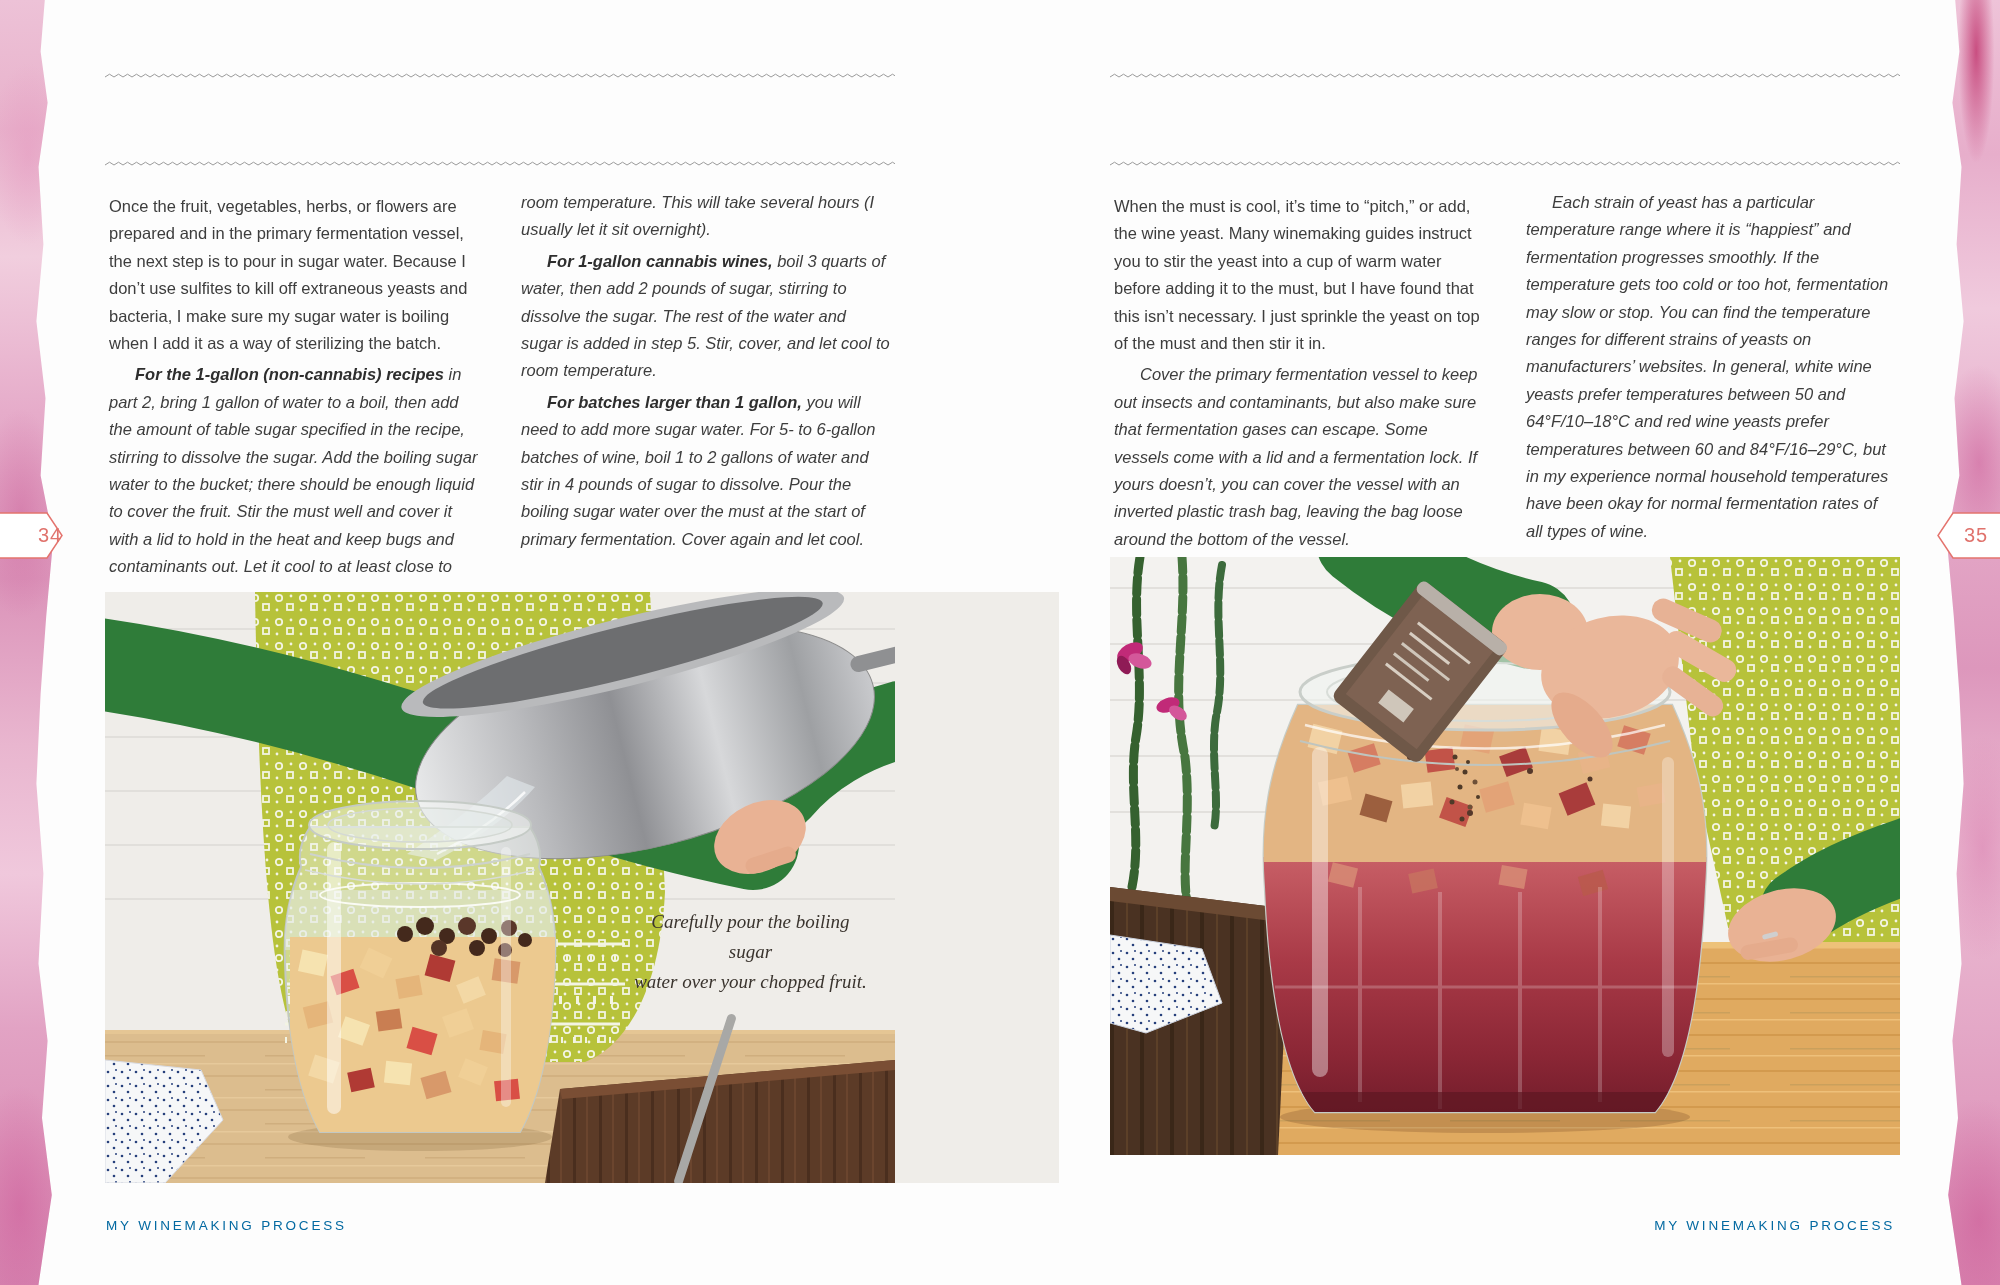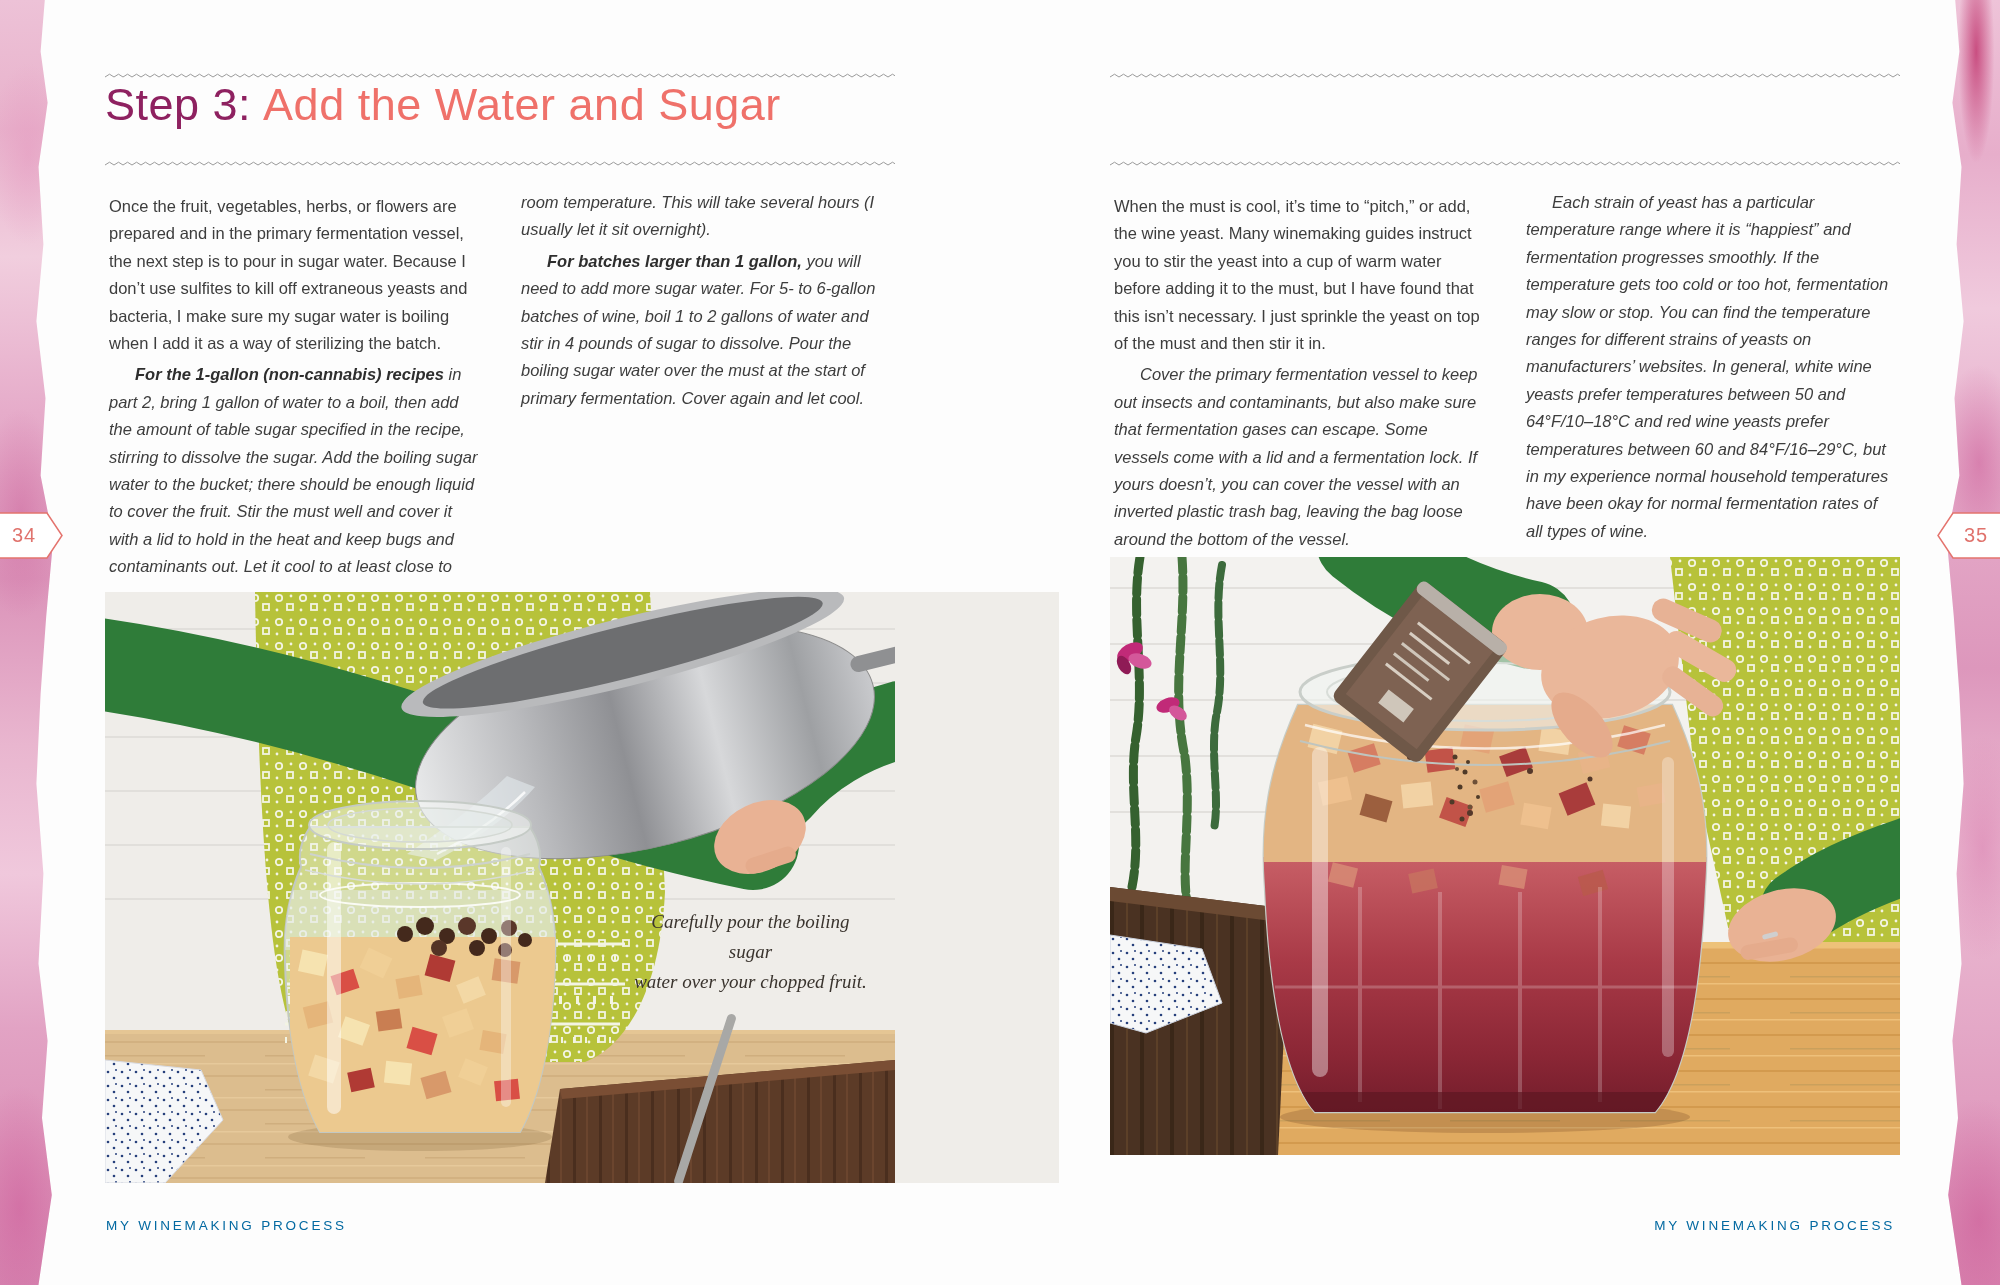--- a/index.html
+++ b/index.html
@@ -64,42 +64,42 @@
     color:#0369a1;white-space:nowrap;}
   .page-left  .footer{left:1px;}
   .page-right .footer{right:5px;text-align:right;}
 
   
   .tab{position:absolute;top:512px;width:64px;height:47px;}
   .tab-left{left:0;} .tab-right{right:0;}
   .tab svg{position:absolute;left:0;top:0;}
   .tab .num{position:absolute;top:0;width:48px;height:47px;line-height:47px;
     text-align:center;font-size:20px;color:#e0736d;letter-spacing:1px;}
-  .tab-left .num{left:0;} .tab-right .num{right:0;}
+  .tab-left .num{left:0;padding-left:26px;} .tab-right .num{right:0;}
 </style>
 </head>
 <body>
 
 <div class="canvas">
 
   <div class="wc wc-left"></div>
   <div class="wc wc-right"></div>
 
   <div class="page page-left">
     <svg class="wavy wavy-top" viewBox="0 0 790 7">
         <path fill="none" stroke="#9b9b9b" stroke-width="1" d="M0 5 l4.5 -2.8 l4.5 2.8 l4.5 -2.8 l4.5 2.8 l4.5 -2.8 l4.5 2.8 l4.5 -2.8 l4.5 2.8 l4.5 -2.8 l4.5 2.8 l4.5 -2.8 l4.5 2.8 l4.5 -2.8 l4.5 2.8 l4.5 -2.8 l4.5 2.8 l4.5 -2.8 l4.5 2.8 l4.5 -2.8 l4.5 2.8 l4.5 -2.8 l4.5 2.8 l4.5 -2.8 l4.5 2.8 l4.5 -2.8 l4.5 2.8 l4.5 -2.8 l4.5 2.8 l4.5 -2.8 l4.5 2.8 l4.5 -2.8 l4.5 2.8 l4.5 -2.8 l4.5 2.8 l4.5 -2.8 l4.5 2.8 l4.5 -2.8 l4.5 2.8 l4.5 -2.8 l4.5 2.8 l4.5 -2.8 l4.5 2.8 l4.5 -2.8 l4.5 2.8 l4.5 -2.8 l4.5 2.8 l4.5 -2.8 l4.5 2.8 l4.5 -2.8 l4.5 2.8 l4.5 -2.8 l4.5 2.8 l4.5 -2.8 l4.5 2.8 l4.5 -2.8 l4.5 2.8 l4.5 -2.8 l4.5 2.8 l4.5 -2.8 l4.5 2.8 l4.5 -2.8 l4.5 2.8 l4.5 -2.8 l4.5 2.8 l4.5 -2.8 l4.5 2.8 l4.5 -2.8 l4.5 2.8 l4.5 -2.8 l4.5 2.8 l4.5 -2.8 l4.5 2.8 l4.5 -2.8 l4.5 2.8 l4.5 -2.8 l4.5 2.8 l4.5 -2.8 l4.5 2.8 l4.5 -2.8 l4.5 2.8 l4.5 -2.8 l4.5 2.8 l4.5 -2.8 l4.5 2.8 l4.5 -2.8 l4.5 2.8 l4.5 -2.8 l4.5 2.8 l4.5 -2.8 l4.5 2.8 l4.5 -2.8 l4.5 2.8 l4.5 -2.8 l4.5 2.8 l4.5 -2.8 l4.5 2.8 l4.5 -2.8 l4.5 2.8 l4.5 -2.8 l4.5 2.8 l4.5 -2.8 l4.5 2.8 l4.5 -2.8 l4.5 2.8 l4.5 -2.8 l4.5 2.8 l4.5 -2.8 l4.5 2.8 l4.5 -2.8 l4.5 2.8 l4.5 -2.8 l4.5 2.8 l4.5 -2.8 l4.5 2.8 l4.5 -2.8 l4.5 2.8 l4.5 -2.8 l4.5 2.8 l4.5 -2.8 l4.5 2.8 l4.5 -2.8 l4.5 2.8 l4.5 -2.8 l4.5 2.8 l4.5 -2.8 l4.5 2.8 l4.5 -2.8 l4.5 2.8 l4.5 -2.8 l4.5 2.8 l4.5 -2.8 l4.5 2.8 l4.5 -2.8 l4.5 2.8 l4.5 -2.8 l4.5 2.8 l4.5 -2.8 l4.5 2.8 l4.5 -2.8 l4.5 2.8 l4.5 -2.8 l4.5 2.8 l4.5 -2.8 l4.5 2.8 l4.5 -2.8 l4.5 2.8 l4.5 -2.8 l4.5 2.8 l4.5 -2.8 l4.5 2.8 l4.5 -2.8 l4.5 2.8 l4.5 -2.8 l4.5 2.8 l4.5 -2.8 l4.5 2.8 l4.5 -2.8 l4.5 2.8 l4.5 -2.8 l4.5 2.8 l4.5 -2.8 l4.5 2.8 l4.5 -2.8 l4.5 2.8 l4.5 -2.8 l4.5 2.8 l4.5 -2.8 l4.5 2.8 l4.5 -2.8 l4.5 2.8 l4.5 -2.8 l4.5 2.8 l4.5 -2.8 l4.5 2.8 l4.5 -2.8 l4.5 2.8"></path>
       </svg>
-    <h1 class="heading"><span class="step">Step 3:</span><span class="htitle">Add the Water and Sugar</span></h1>
     <svg class="wavy wavy-bottom" viewBox="0 0 790 7">
         <path fill="none" stroke="#9b9b9b" stroke-width="1" d="M0 5 l4.5 -2.8 l4.5 2.8 l4.5 -2.8 l4.5 2.8 l4.5 -2.8 l4.5 2.8 l4.5 -2.8 l4.5 2.8 l4.5 -2.8 l4.5 2.8 l4.5 -2.8 l4.5 2.8 l4.5 -2.8 l4.5 2.8 l4.5 -2.8 l4.5 2.8 l4.5 -2.8 l4.5 2.8 l4.5 -2.8 l4.5 2.8 l4.5 -2.8 l4.5 2.8 l4.5 -2.8 l4.5 2.8 l4.5 -2.8 l4.5 2.8 l4.5 -2.8 l4.5 2.8 l4.5 -2.8 l4.5 2.8 l4.5 -2.8 l4.5 2.8 l4.5 -2.8 l4.5 2.8 l4.5 -2.8 l4.5 2.8 l4.5 -2.8 l4.5 2.8 l4.5 -2.8 l4.5 2.8 l4.5 -2.8 l4.5 2.8 l4.5 -2.8 l4.5 2.8 l4.5 -2.8 l4.5 2.8 l4.5 -2.8 l4.5 2.8 l4.5 -2.8 l4.5 2.8 l4.5 -2.8 l4.5 2.8 l4.5 -2.8 l4.5 2.8 l4.5 -2.8 l4.5 2.8 l4.5 -2.8 l4.5 2.8 l4.5 -2.8 l4.5 2.8 l4.5 -2.8 l4.5 2.8 l4.5 -2.8 l4.5 2.8 l4.5 -2.8 l4.5 2.8 l4.5 -2.8 l4.5 2.8 l4.5 -2.8 l4.5 2.8 l4.5 -2.8 l4.5 2.8 l4.5 -2.8 l4.5 2.8 l4.5 -2.8 l4.5 2.8 l4.5 -2.8 l4.5 2.8 l4.5 -2.8 l4.5 2.8 l4.5 -2.8 l4.5 2.8 l4.5 -2.8 l4.5 2.8 l4.5 -2.8 l4.5 2.8 l4.5 -2.8 l4.5 2.8 l4.5 -2.8 l4.5 2.8 l4.5 -2.8 l4.5 2.8 l4.5 -2.8 l4.5 2.8 l4.5 -2.8 l4.5 2.8 l4.5 -2.8 l4.5 2.8 l4.5 -2.8 l4.5 2.8 l4.5 -2.8 l4.5 2.8 l4.5 -2.8 l4.5 2.8 l4.5 -2.8 l4.5 2.8 l4.5 -2.8 l4.5 2.8 l4.5 -2.8 l4.5 2.8 l4.5 -2.8 l4.5 2.8 l4.5 -2.8 l4.5 2.8 l4.5 -2.8 l4.5 2.8 l4.5 -2.8 l4.5 2.8 l4.5 -2.8 l4.5 2.8 l4.5 -2.8 l4.5 2.8 l4.5 -2.8 l4.5 2.8 l4.5 -2.8 l4.5 2.8 l4.5 -2.8 l4.5 2.8 l4.5 -2.8 l4.5 2.8 l4.5 -2.8 l4.5 2.8 l4.5 -2.8 l4.5 2.8 l4.5 -2.8 l4.5 2.8 l4.5 -2.8 l4.5 2.8 l4.5 -2.8 l4.5 2.8 l4.5 -2.8 l4.5 2.8 l4.5 -2.8 l4.5 2.8 l4.5 -2.8 l4.5 2.8 l4.5 -2.8 l4.5 2.8 l4.5 -2.8 l4.5 2.8 l4.5 -2.8 l4.5 2.8 l4.5 -2.8 l4.5 2.8 l4.5 -2.8 l4.5 2.8 l4.5 -2.8 l4.5 2.8 l4.5 -2.8 l4.5 2.8 l4.5 -2.8 l4.5 2.8 l4.5 -2.8 l4.5 2.8 l4.5 -2.8 l4.5 2.8 l4.5 -2.8 l4.5 2.8 l4.5 -2.8 l4.5 2.8 l4.5 -2.8 l4.5 2.8 l4.5 -2.8 l4.5 2.8 l4.5 -2.8 l4.5 2.8"></path>
       </svg>
 
     <div class="bodytext">
       <p><span class="b"></span><span>Once the fruit, vegetables, herbs, or flowers are prepared and in the primary fermentation vessel, the next step is to pour in sugar water. Because I don’t use sulfites to kill off extraneous yeasts and bacteria, I make sure my sugar water is boiling when I add it as a way of sterilizing the batch.</span></p>
       <p class="ind"><span class="b">For the 1-gallon (non-cannabis) recipes</span><span> in part 2, bring 1 gallon of water to a boil, then add the amount of table sugar specified in the recipe, stirring to dissolve the sugar. Add the boiling sugar water to the bucket; there should be enough liquid to cover the fruit. Stir the must well and cover it with a lid to hold in the heat and keep bugs and contaminants out. Let it cool to at least close to room temperature. This will take several hours (I usually let it sit overnight).</span></p>
+      <p class="ind"><span class="b">For 1-gallon cannabis wines,</span><span> boil 3 quarts of water, then add 2 pounds of sugar, stirring to dissolve the sugar. The rest of the water and sugar is added in step 5. Stir, cover, and let cool to room temperature.</span></p>
       <p class="ind"><span class="b">For batches larger than 1 gallon,</span><span> you will need to add more sugar water. For 5- to 6-gallon batches of wine, boil 1 to 2 gallons of water and stir in 4 pounds of sugar to dissolve. Pour the boiling sugar water over the must at the start of primary fermentation. Cover again and let cool.</span></p>
     </div>
 
     <div class="photo">
       <svg width="790" height="591" viewBox="0 0 790 591">
         <defs>
           <linearGradient id="Lsteel" x1="0" y1="0" x2="1" y2="0">
             <stop offset="0" stop-color="#e8e9ea"></stop>
               <stop offset=".25" stop-color="#b9babd"></stop>
             <stop offset=".45" stop-color="#8f9094"></stop>

